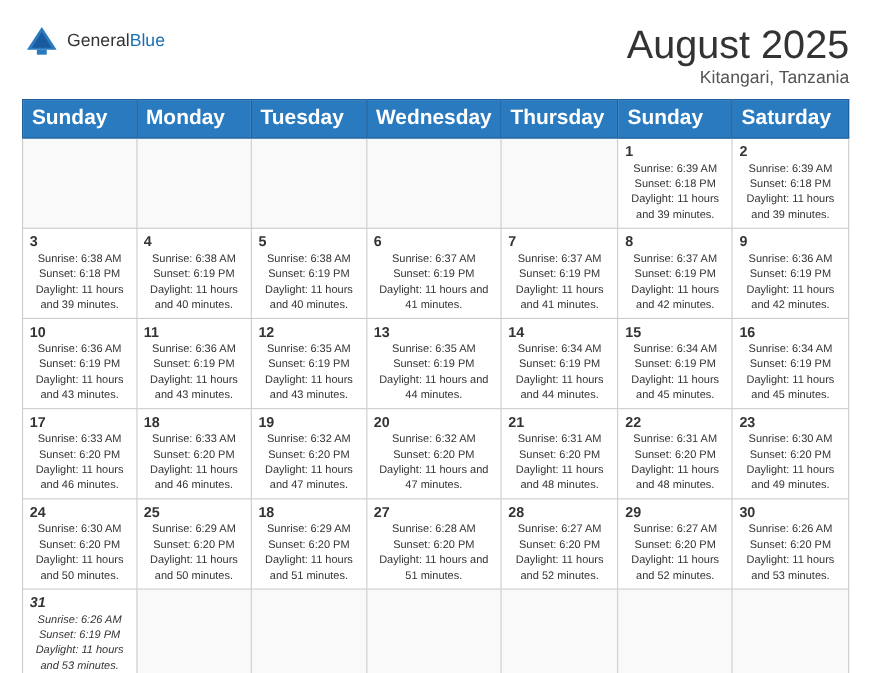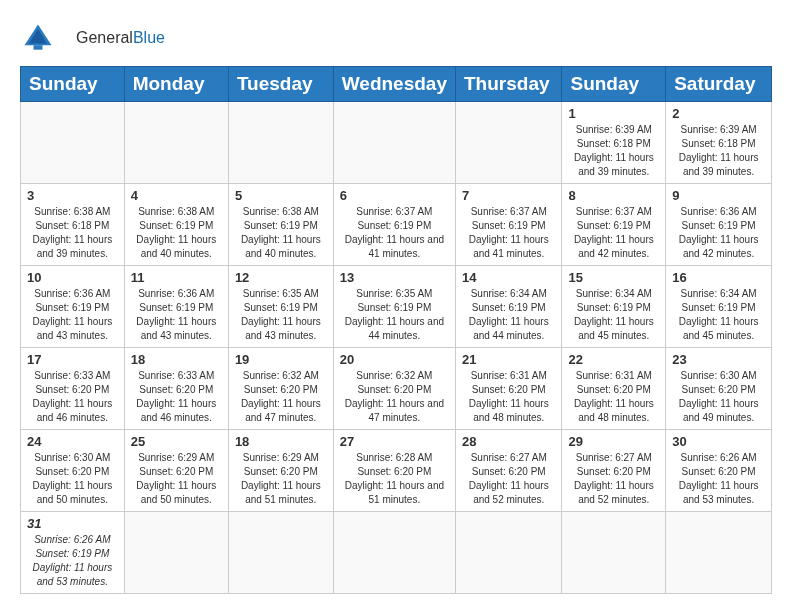--- a/index.html
+++ b/index.html
@@ -12,21 +12,21 @@
     }
     .header {
       display: flex;
       justify-content: space-between;
       align-items: flex-start;
       margin-bottom: 10px;
     }
     .logo {
       display: flex;
       align-items: center;
-      gap: 20px;
+      gap: 5px;
     }
     .logo-general { color: #333; }
     .logo-blue { color: #1a6faf; }
     .logo-icon {
       width: 36px;
       height: 36px;
     }
     .title-block {
       text-align: right;
     }
@@ -90,20 +90,24 @@
   <div class="logo">
     <svg class="logo-icon" viewBox="0 0 40 40">
       <polygon points="20,5 35,28 5,28" fill="#2a7abf"></polygon>
       <polygon points="20,10 30,26 10,26" fill="#1a5a9f"></polygon>
       <rect x="15" y="28" width="10" height="5" fill="#2a7abf"></rect>
     </svg>
     <div>
       <span class="logo-general">General</span><span class="logo-blue">Blue</span>
     </div>
   </div>
+  <div class="title-block">
+    <div class="month-title">August 2025</div>
+    <div class="location-title">Kitangari, Tanzania</div>
+  </div>
 </div>
 
 <table class="calendar">
   <thead>
     <tr>
     <th>Sunday</th>
         <th>Monday</th>
         <th>Tuesday</th>
         <th>Wednesday</th>
         <th>Thursday</th>

